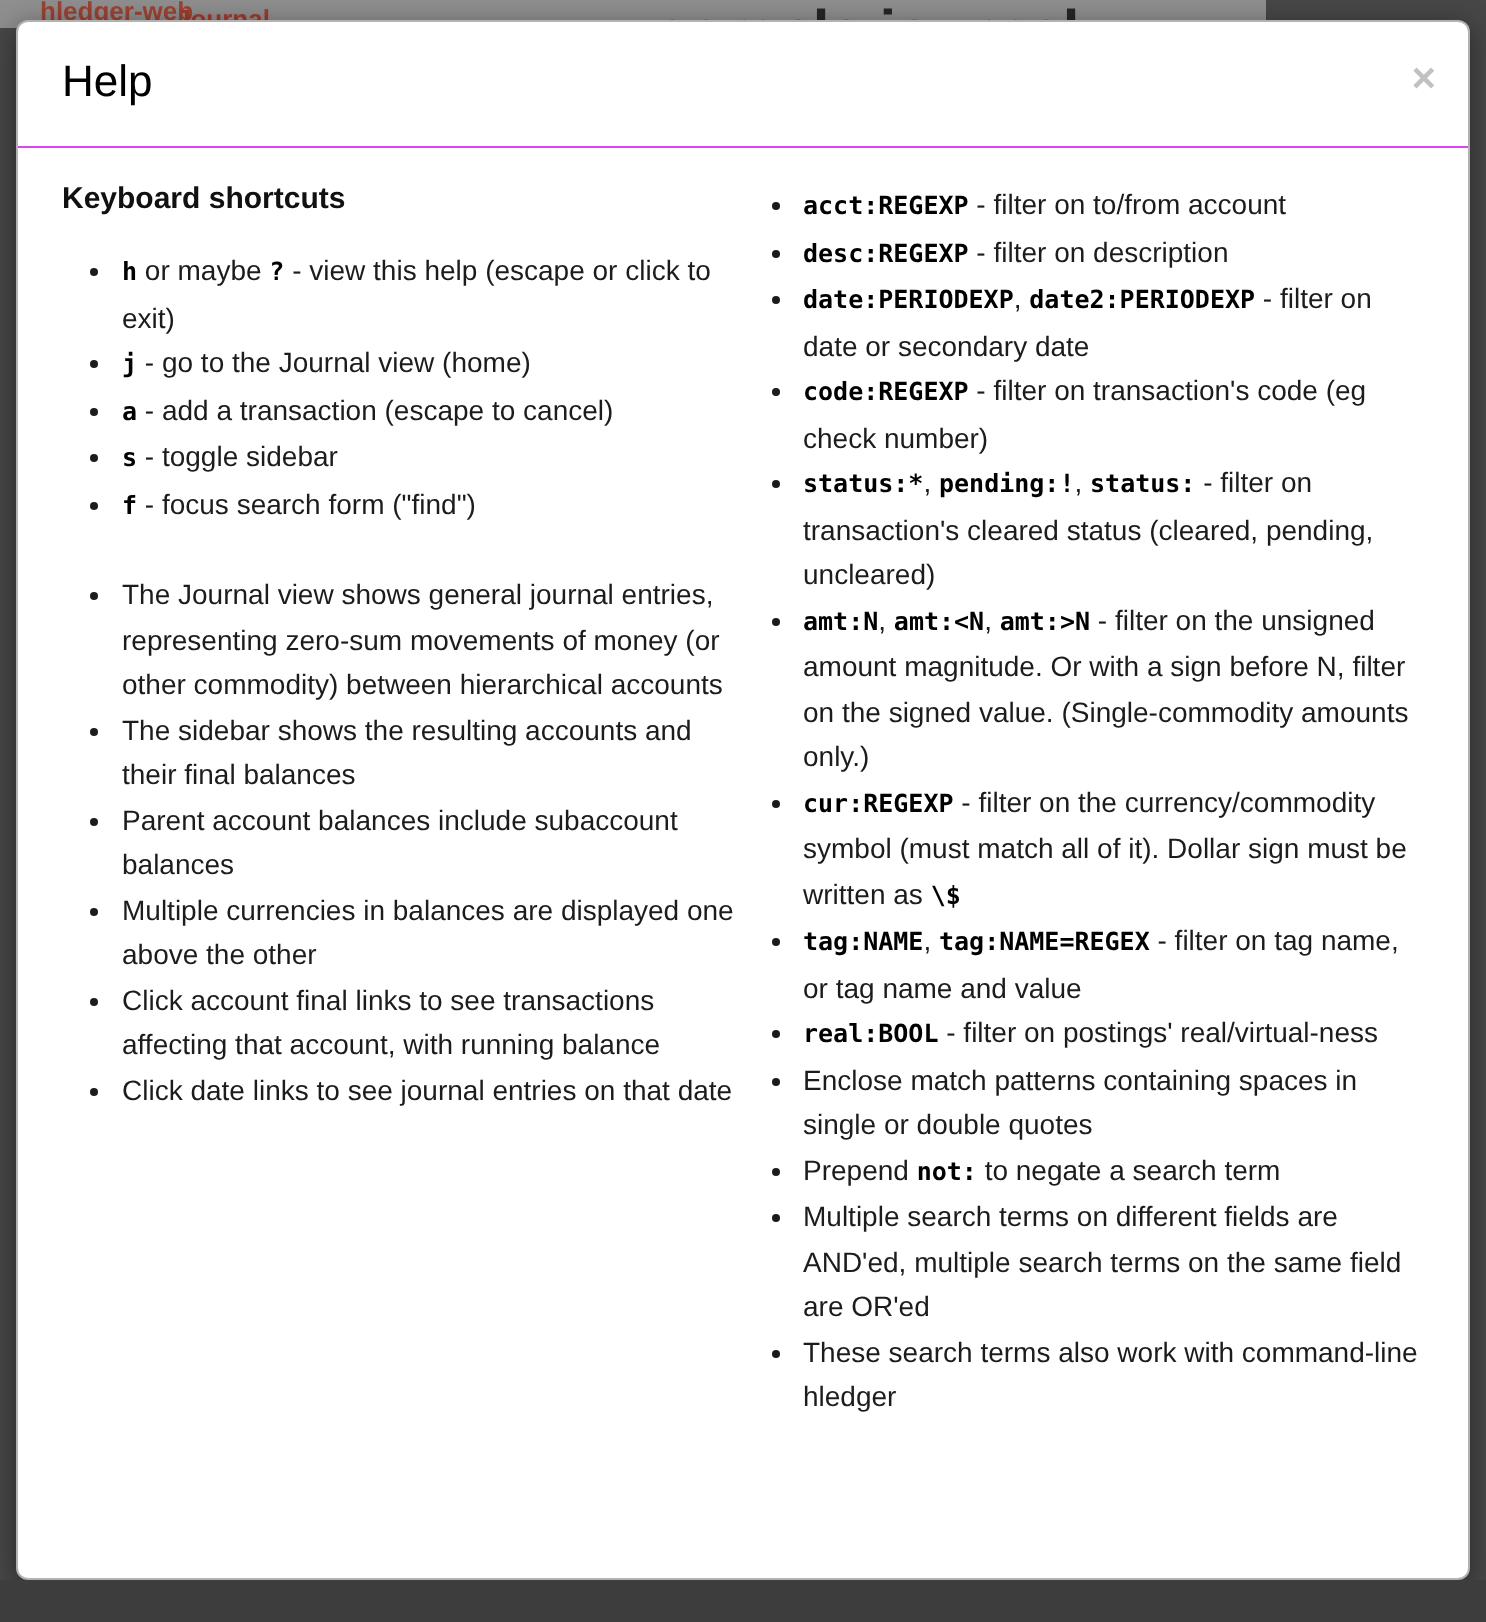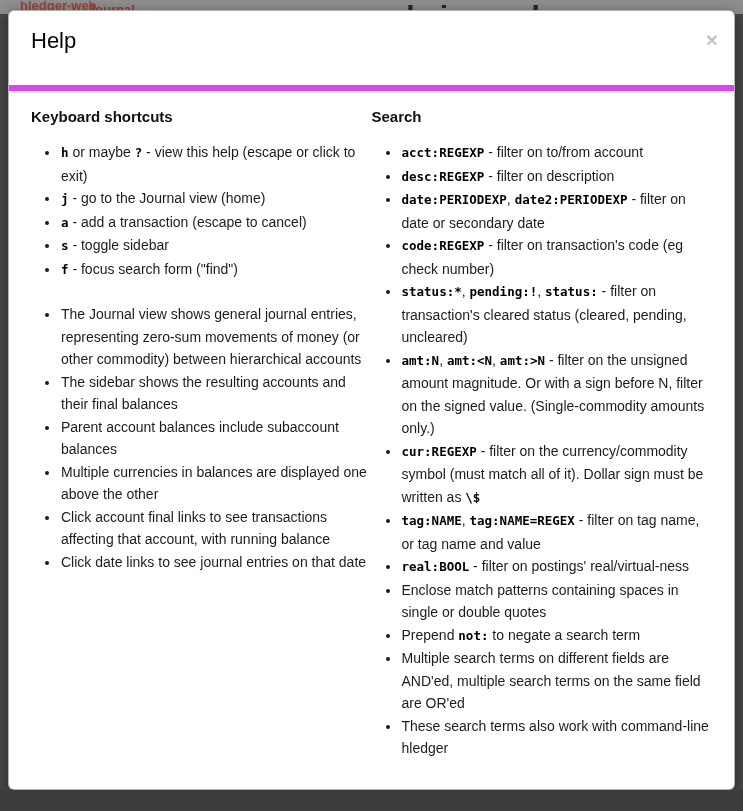--- a/index.html
+++ b/index.html
@@ -5,21 +5,21 @@
   * { box-sizing: border-box; margin: 0; padding: 0; }
   html, body { width: 743px; height: 811px; overflow: hidden; }
   body {
     font-family: "Liberation Sans", sans-serif;
     background: #474747;
     position: relative;
   }
 
   
   .page-behind {
-    position: absolute; left: 0; top: 0; width: 743px; height: 14px;
+    position: absolute; left: 0; top: 0; width: 633px; height: 14px;
     background: #8f8f8f; overflow: hidden;
   }
   .brand-link {
     position: absolute; left: 20px; top: -2px;
     color: #9d4233; font-size: 13px; font-weight: bold; text-decoration: underline;
     white-space: nowrap;
   }
   .nav-link-partial {
     position: absolute; left: 88px; top: 2px;
     color: #a03a2c; font-size: 13px; font-weight: bold; white-space: nowrap;
@@ -37,22 +37,22 @@
   
   .modal {
     position: absolute; left: 8px; top: 10px; width: 727px; height: 780px;
     background: #ffffff; border-radius: 6px;
     border: 1px solid rgba(0,0,0,.3);
     box-shadow: 0 3px 14px rgba(0,0,0,.45);
     overflow: hidden;
   }
   .modal-header {
     position: relative;
-    padding: 17px 20px 31px 22px;
-    border-bottom: 6px solid #d946ef;
+    padding: 17px 20px 19px 22px;
+    border-bottom: 1px solid #d946ef;
   }
   .modal-title {
     font-size: 22px; font-weight: 500; color: #000; line-height: 1.2;
   }
   .close-btn {
     position: absolute; right: 16px; top: 18px;
     background: none; border: none; cursor: pointer;
     font-size: 21px; font-weight: bold; line-height: 1;
     color: #000; opacity: .24;
     font-family: "Liberation Sans", sans-serif;
@@ -107,21 +107,20 @@
       <ul class="help-list">
           <li>The Journal view shows general journal entries, representing zero-sum movements of money (or other commodity) between hierarchical accounts</li>
           <li>The sidebar shows the resulting accounts and their final balances</li>
           <li>Parent account balances include subaccount balances</li>
           <li>Multiple currencies in balances are displayed one above the other</li>
           <li>Click account final links to see transactions affecting that account, with running balance</li>
           <li>Click date links to see journal entries on that date</li>
         </ul>
     </div>
     <div class="col">
-      <div class="section-heading first">Search</div>
       <ul class="help-list">
           <li><code>acct:REGEXP</code> - filter on to/from account</li>
           <li><code>desc:REGEXP</code> - filter on description</li>
           <li><code>date:PERIODEXP</code>, <code>date2:PERIODEXP</code> - filter on date or secondary date</li>
           <li><code>code:REGEXP</code> - filter on transaction's code (eg check number)</li>
           <li><code>status:*</code>, <code>pending:!</code>, <code>status:</code> - filter on transaction's cleared status (cleared, pending, uncleared)</li>
           <li><code>amt:N</code>, <code>amt:&lt;N</code>, <code>amt:&gt;N</code> - filter on the unsigned amount magnitude. Or with a sign before N, filter on the signed value. (Single-commodity amounts only.)</li>
           <li><code>cur:REGEXP</code> - filter on the currency/commodity symbol (must match all of it). Dollar sign must be written as <code>\$</code></li>
           <li><code>tag:NAME</code>, <code>tag:NAME=REGEX</code> - filter on tag name, or tag name and value</li>
           <li><code>real:BOOL</code> - filter on postings' real/virtual-ness</li>

